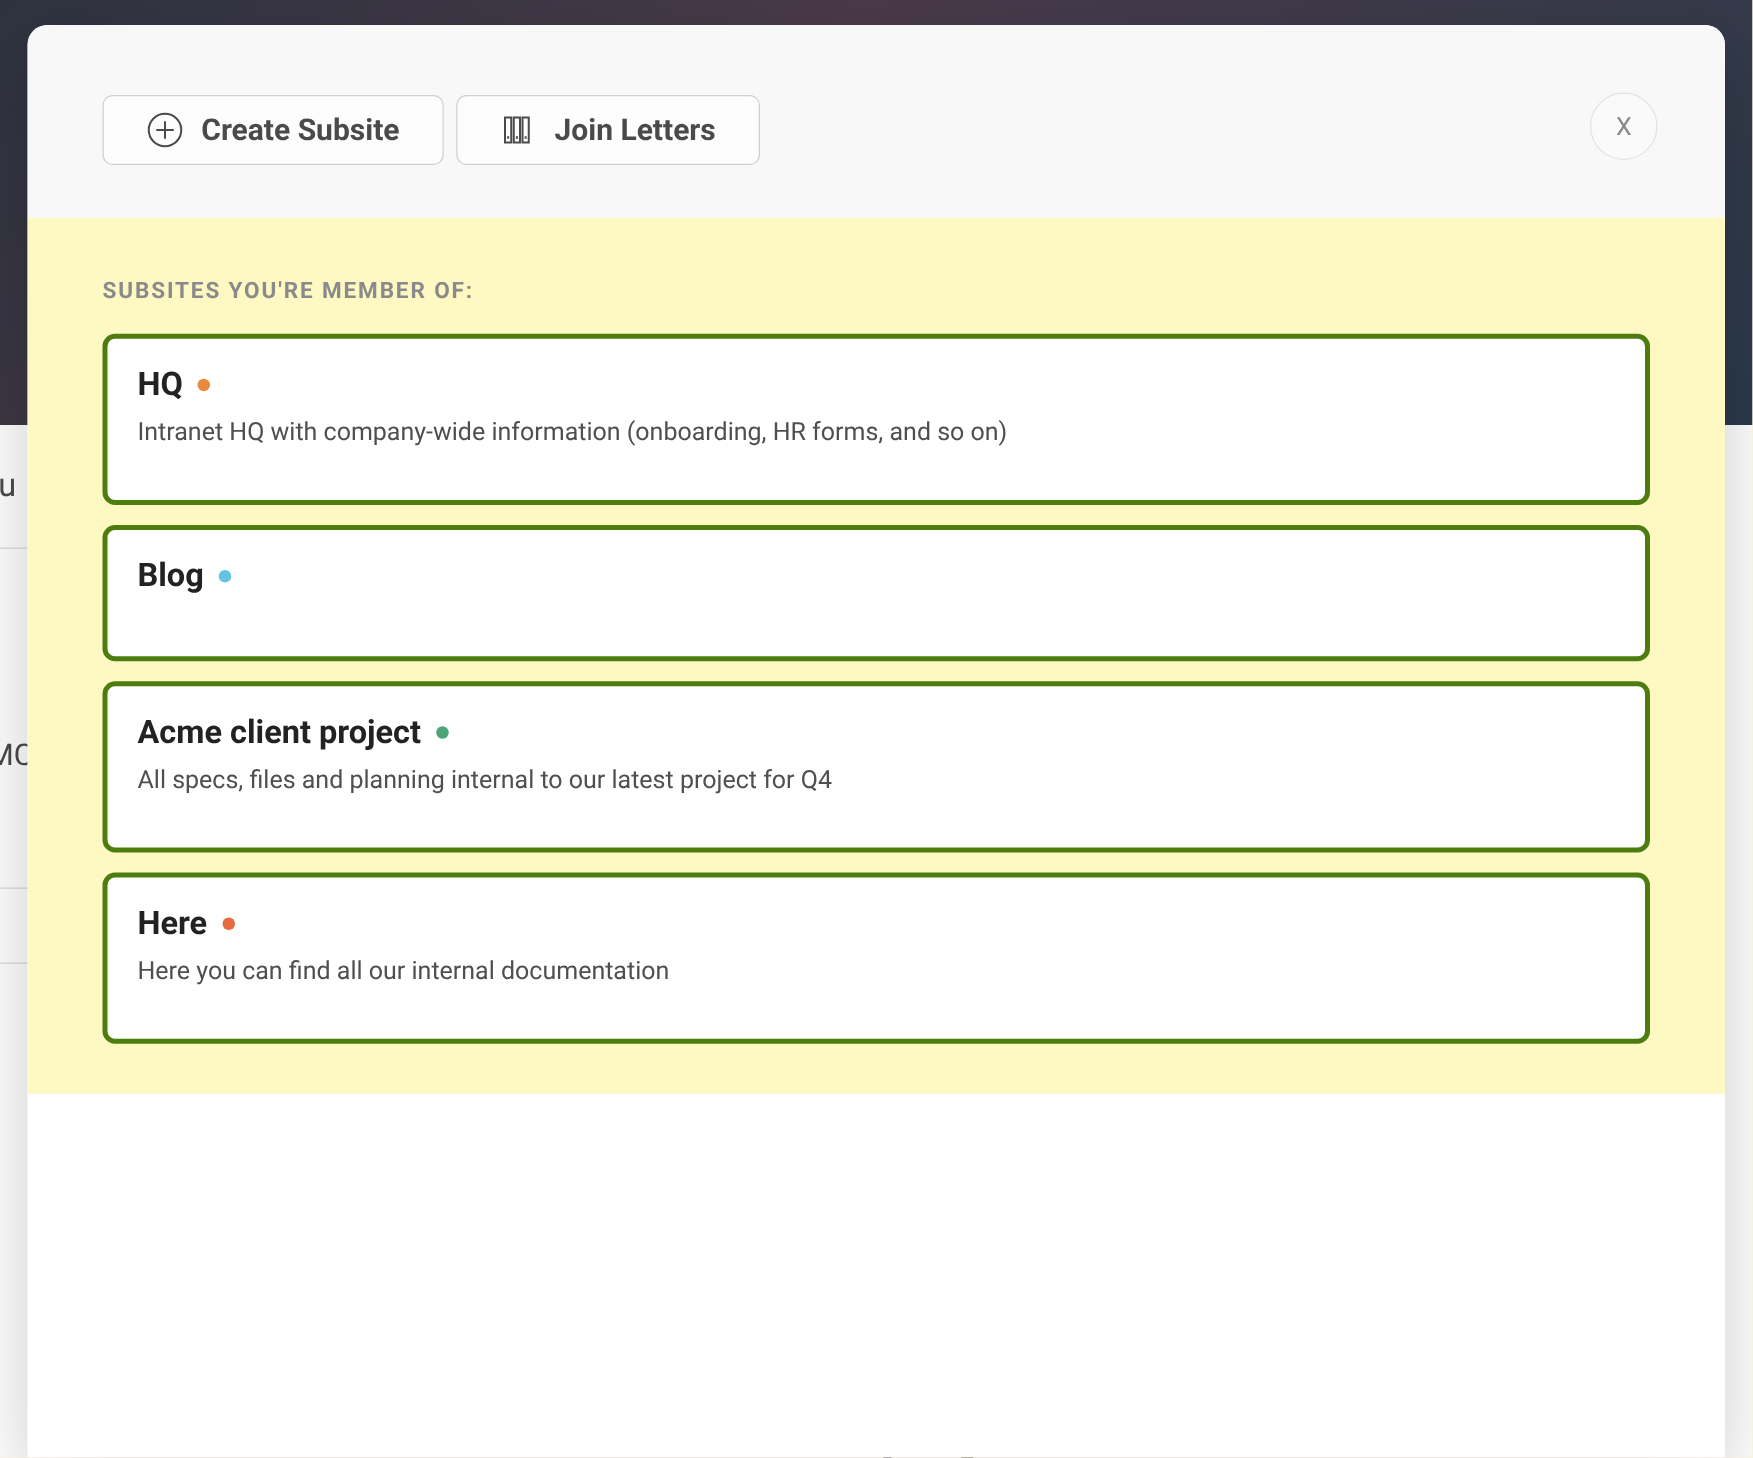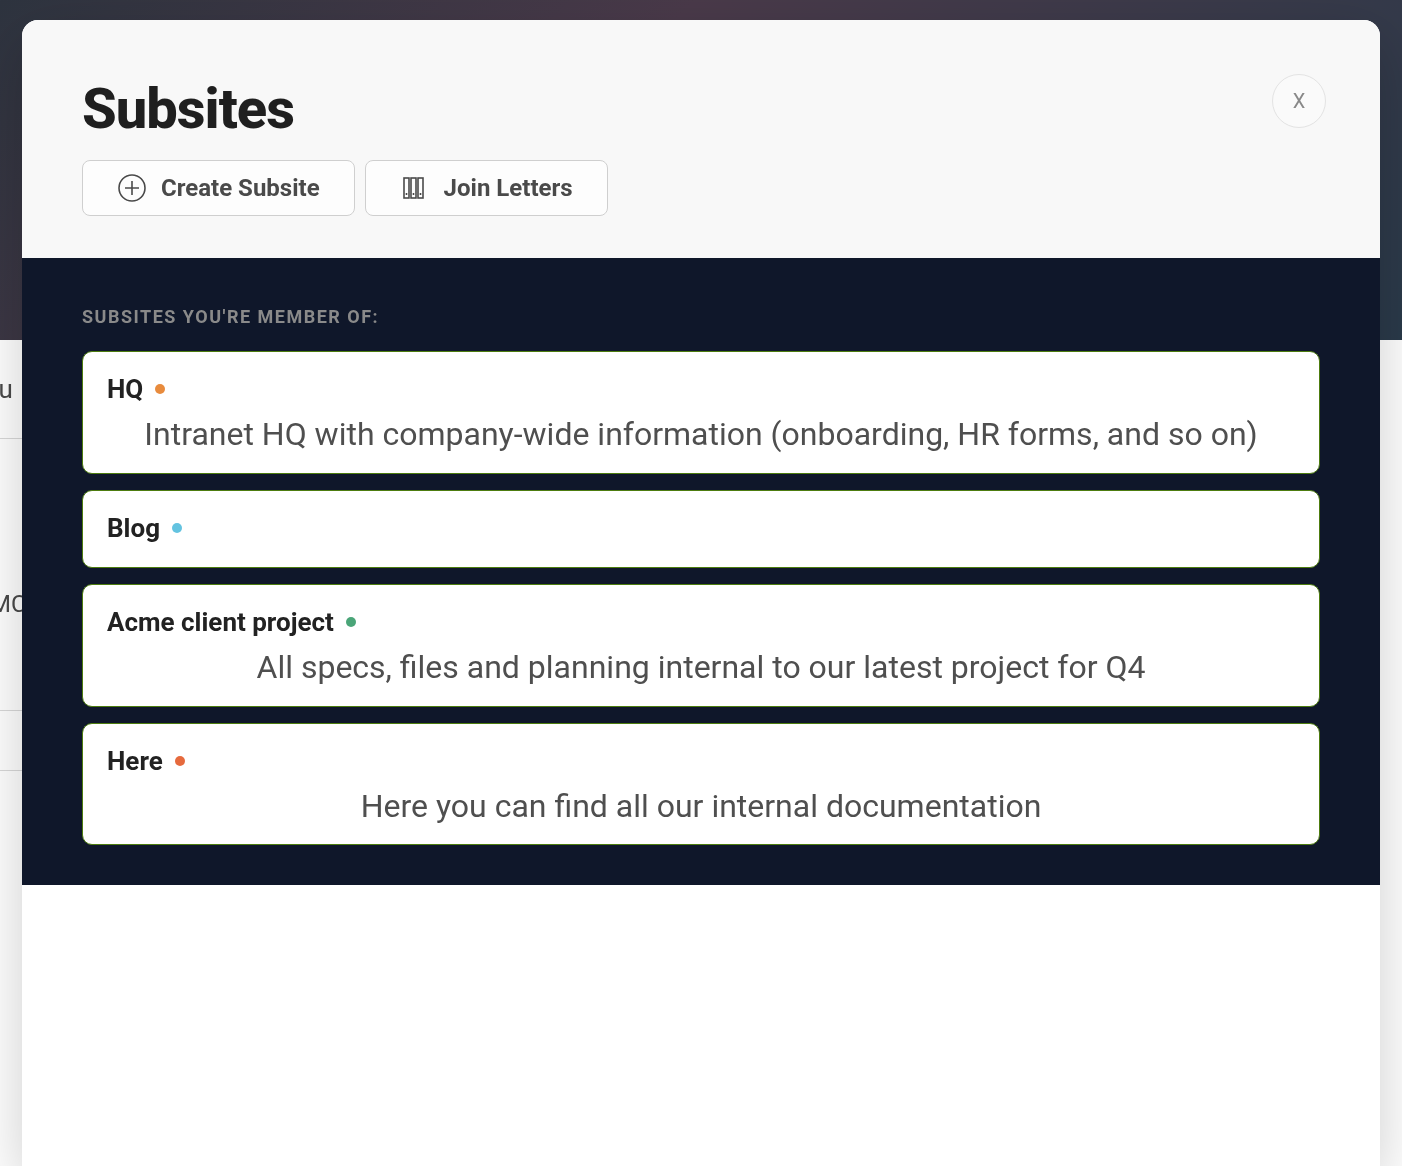--- a/index.html
+++ b/index.html
@@ -137,61 +137,60 @@
       background: #fdfdfd;
       font-size: 24px;
       font-weight: 700;
       color: #4a4a4a;
       cursor: pointer;
       font-family: inherit;
     }
     .btn svg { display: block; }
     .modal-body {
       padding: 48px 60px 40px 60px;
-      background: #0f172a;
+      background: #fef9c3;
     }
     .section-label {
       font-size: 18px;
       font-weight: 700;
       letter-spacing: 1.5px;
       color: #8a8a8a;
       margin-bottom: 24px;
     }
     .subsite-list {
       display: flex;
       flex-direction: column;
       gap: 16px;
     }
     .subsite-card {
-      border: 1px solid #4d7c0f;
+      border: 4px solid #4d7c0f;
       border-radius: 10px;
-      padding: 22px 24px 16px 24px;
+      padding: 22px 24px 41px 24px;
       cursor: pointer;
       background: #fff;
-      text-align: center;
     }
     .subsite-title-row {
       display: flex;
       align-items: center;
       gap: 12px;
       margin-bottom: 8px;
     }
     .subsite-title {
       font-size: 26px;
       font-weight: 700;
       color: #222;
     }
     .dot {
       width: 10px;
       height: 10px;
       border-radius: 50%;
       display: inline-block;
     }
     .subsite-desc {
-      font-size: 32px;
+      font-size: 20px;
       color: #4f4f4f;
       line-height: 1.4;
     }
   </style>
 </head>
 <body>
 
 <div class="background-hero"></div>
 <div class="background-page"></div>
 <div class="bg-text-left">ct u</div>
@@ -199,21 +198,20 @@
 <div class="bg-text-left2">MC</div>
 <div class="bg-line2"></div>
 <div class="bg-line3"></div>
 <div class="bg-heading">Information for new employees</div>
 
 <div class="modal">
   <div class="modal-header">
     <button class="close-btn">
       <span>X</span>
     </button>
-    <h1 class="modal-title">Subsites</h1>
     <div class="button-row">
       <button class="btn">
         <span>
           <svg width="30" height="30" viewBox="0 0 30 30" fill="none" stroke="#4a4a4a" stroke-width="1.6">
             <circle cx="15" cy="15" r="13"></circle>
             <line x1="15" y1="8" x2="15" y2="22"></line>
             <line x1="8" y1="15" x2="22" y2="15"></line>
           </svg>
         </span>
         <span>Create Subsite</span>

